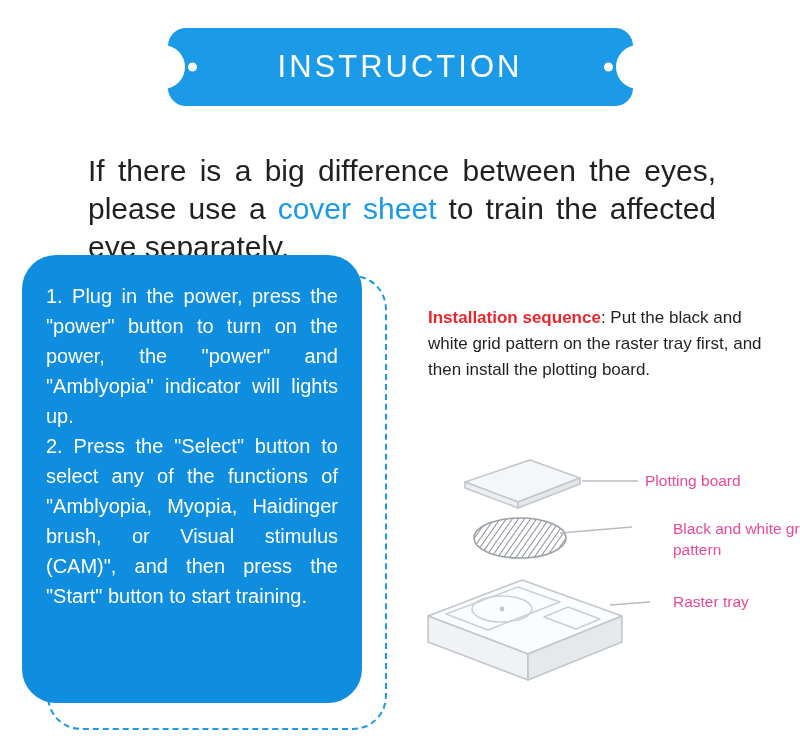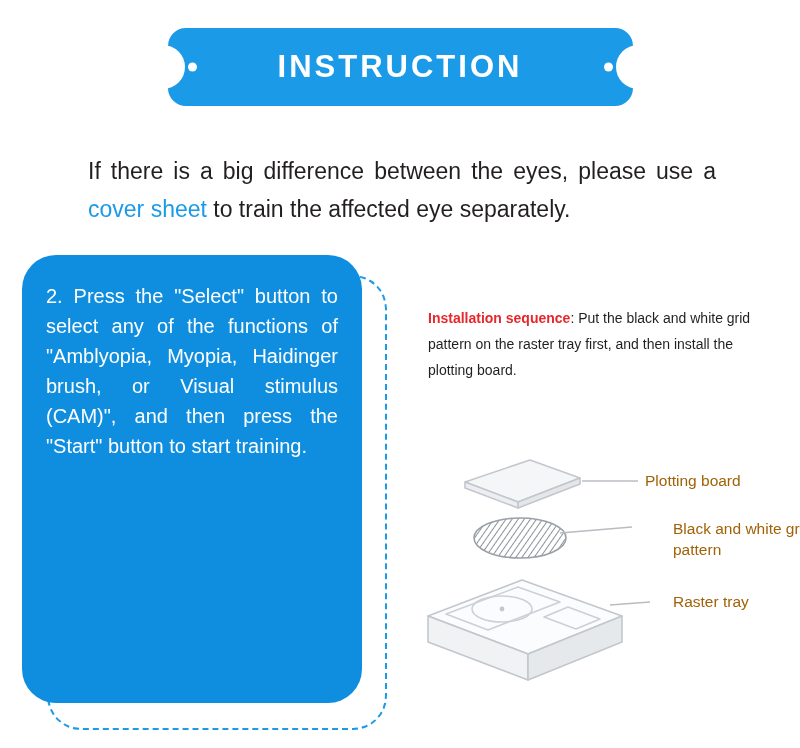--- a/index.html
+++ b/index.html
@@ -49,21 +49,21 @@
   .banner::before {
     left: -17px;
     border-radius: 0 22px 22px 0;
   }
   .banner::after {
     right: -17px;
     border-radius: 22px 0 0 22px;
   }
   .banner-title {
     font-size: 31px;
-    font-weight: bold;
+    font-weight: normal;
     letter-spacing: 3px;
     color: #ffffff;
     z-index: 2;
   }
   .banner-dot {
     position: absolute;
     top: 50%;
     width: 9px;
     height: 9px;
     background: #ffffff;
@@ -73,21 +73,21 @@
   }
   .banner-dot.left { left: 20px; }
   .banner-dot.right { right: 20px; }
 
   
   .intro {
     position: absolute;
     left: 88px;
     top: 152px;
     width: 628px;
-    font-size: 23px;
+    font-size: 30px;
     line-height: 38px;
     text-align: justify;
     color: #231f20;
   }
   .intro .hl {
     color: #1b9ae8;
   }
 
   
   .steps-dashed {
@@ -123,41 +123,41 @@
   .steps-card p + p {
     margin-top: 0;
   }
 
   
   .seq-text {
     position: absolute;
     left: 428px;
     top: 305px;
     width: 350px;
-    font-size: 14px;
+    font-size: 17px;
     line-height: 26px;
     color: #231f20;
   }
   .seq-label {
     color: #e8262c;
     font-weight: bold;
   }
 
   
   .illus {
     position: absolute;
     left: 410px;
     top: 420px;
     width: 380px;
     height: 300px;
   }
   .callout {
     position: absolute;
     font-size: 15.5px;
-    color: #a16207;
+    color: #ec4899;
     line-height: 21px;
   }
   .callout-plotting { left: 645px; top: 470px; }
   .callout-grid { left: 637px; top: 518px; width: 160px; margin-left: 36px; }
   .callout-tray { left: 657px; top: 591px; margin-left: 16px; }
 </style>
 </head>
 <body>
 
 <div class="banner-wrap">
@@ -167,20 +167,21 @@
     <span class="banner-dot right"></span>
   </div>
 </div>
 
 <div class="intro">
   <span>If there is a big difference between the eyes, please use a </span><span class="hl">cover sheet</span><span> to train the affected eye separately.</span>
 </div>
 
 <div class="steps-dashed"></div>
 <div class="steps-card">
+  <p>1. Plug in the power, press the "power" button to turn on the power, the "power" and "Amblyopia" indicator will lights up.</p>
   <p>2. Press the "Select" button to select any of the functions of "Amblyopia, Myopia, Haidinger brush, or Visual stimulus (CAM)", and then press the "Start" button to start training.</p>
 </div>
 
 <div class="seq-text">
   <span class="seq-label">Installation sequence</span><span>: Put the black and white grid pattern on the raster tray first, and then install the plotting board.</span>
 </div>
 
 <div class="illus">
   <svg width="380" height="300" viewBox="0 0 380 300">
     <g fill="none" stroke="#b9bcc2" stroke-width="1.6" stroke-linejoin="round">

